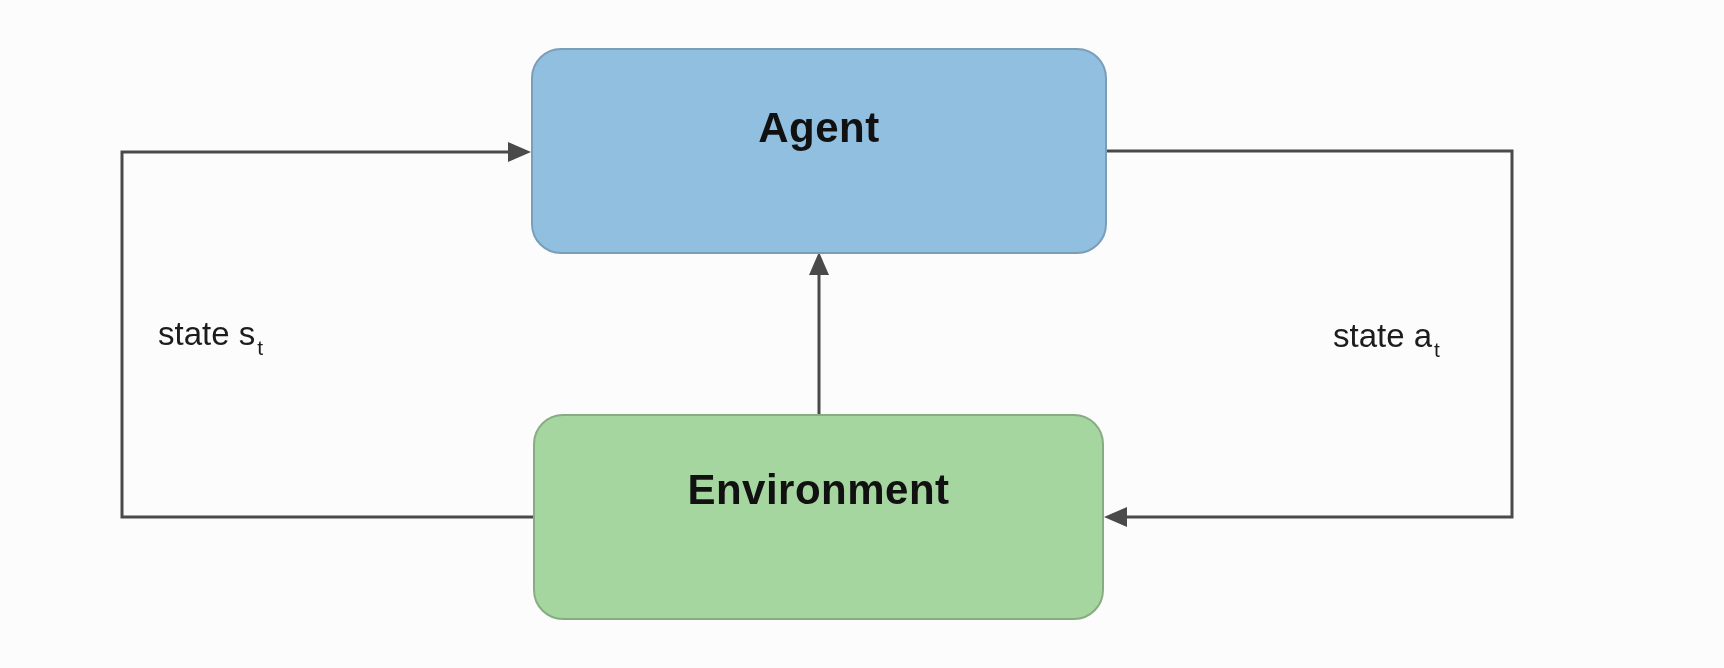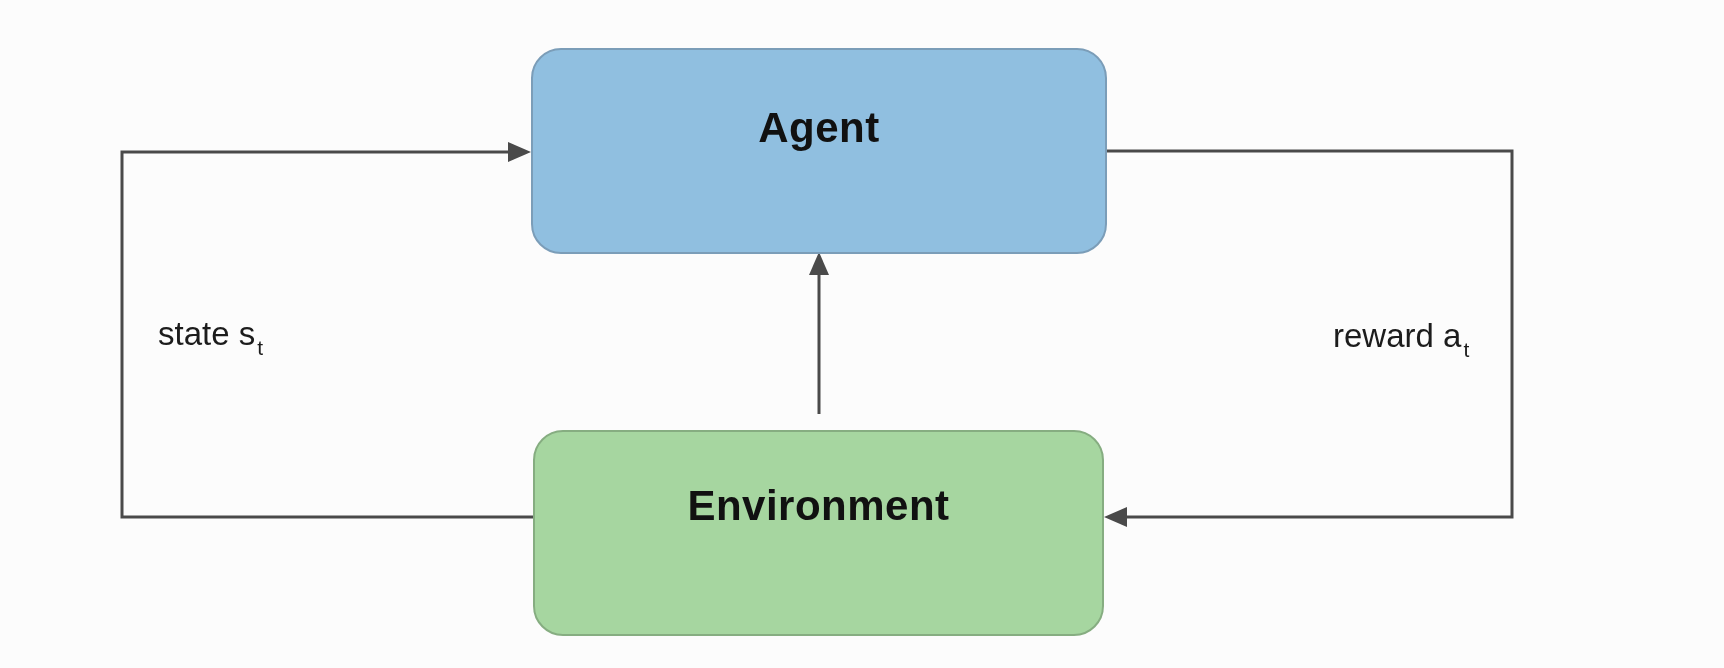--- a/index.html
+++ b/index.html
@@ -54,21 +54,21 @@
     letter-spacing:0.5px;
   }
   .node-agent{
     left:531px;top:48px;
     width:576px;height:206px;
     background:var(--agent-fill);
     border:2px solid var(--agent-border);
     padding-top:54px;
   }
   .node-environment{
-    left:533px;top:430px;
+    left:533px;top:414px;
     width:571px;height:206px;
     background:var(--environment-fill);
     border:2px solid var(--environment-border);
     padding-top:50px;
   }
   .edge-label{
     position:absolute;
     font-size:33px;
     color:var(--text);
     white-space:nowrap;
@@ -115,17 +115,17 @@
   <div class="node node-environment">
     <span class="node-label">Environment</span>
   </div>
 
   <div class="edge-label label-state">
     <span>state s</span><sub>t</sub>
   </div>
 
 
   <div class="edge-label label-action">
-    <span>reward a</span><sub>t</sub>
+    <span>state a</span><sub>t</sub>
   </div>
 
 
 </div>
 
 </body></html>

